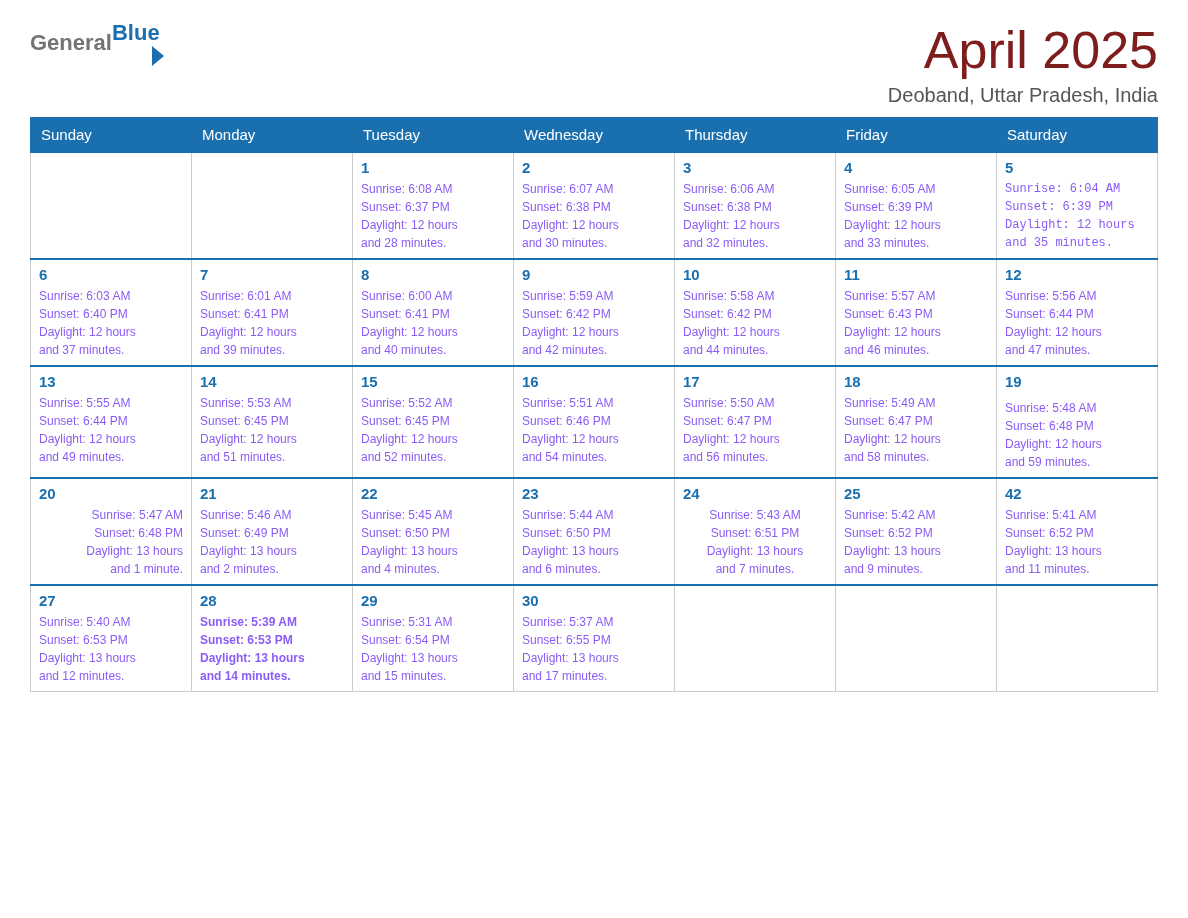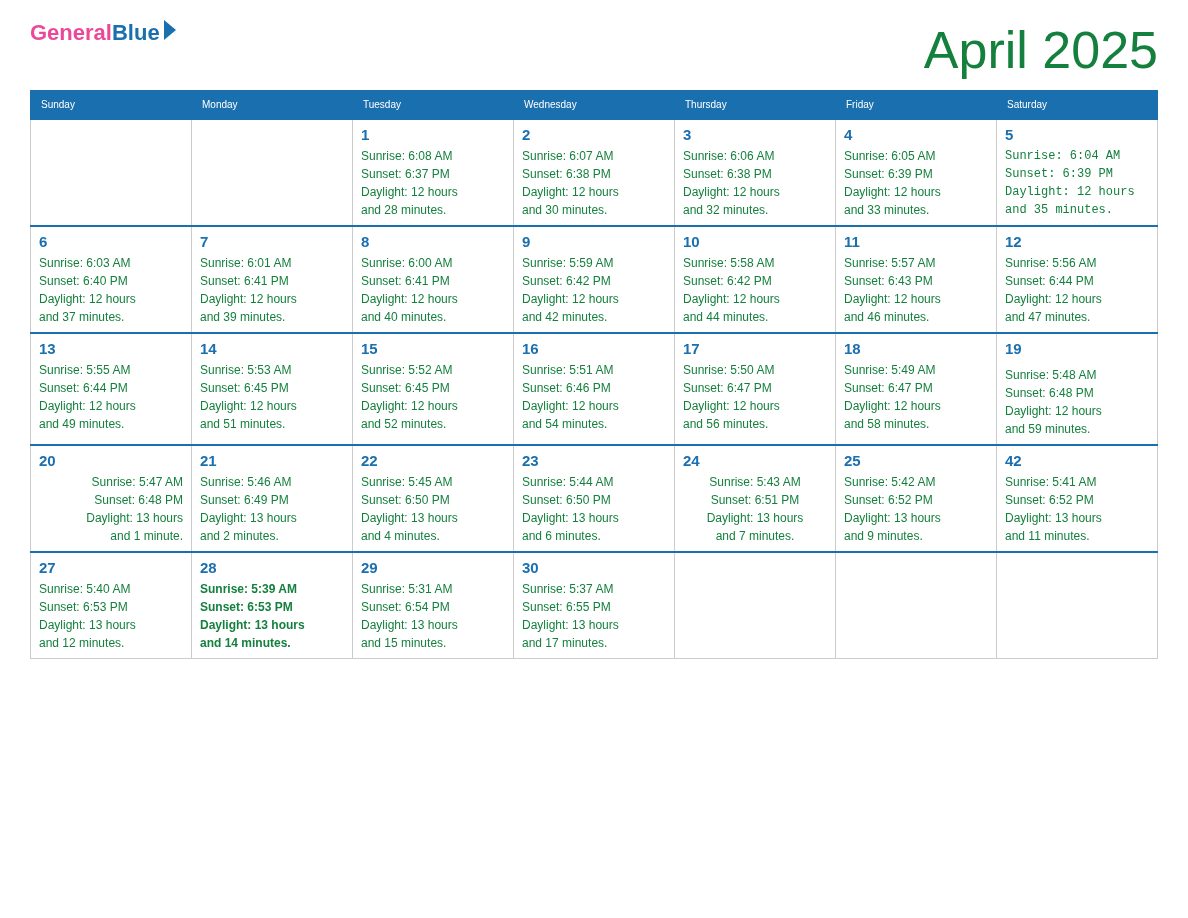--- a/index.html
+++ b/index.html
@@ -21,83 +21,84 @@
       flex-direction: column;
       align-items: flex-start;
     }
     .logo-top {
       display: flex;
       align-items: center;
     }
     .logo-general {
       font-size: 22px;
       font-weight: bold;
-      color: #ec4899;
+      color: #737373;
     }
     .logo-blue-container {
       display: flex;
-      align-items: flex-start;
+      align-items: flex-end;
+      flex-direction: column;
     }
     .logo-blue {
       font-size: 22px;
       font-weight: bold;
       color: #1a6faf;
       margin-right: 4px;
     }
     .logo-arrow {
       width: 0;
       height: 0;
       border-left: 12px solid #1a6faf;
       border-top: 10px solid transparent;
       border-bottom: 10px solid transparent;
     }
     .title-area {
       text-align: right;
     }
     .month-title {
       font-size: 52px;
       font-weight: normal;
-      color: #15803d;
+      color: #7f1d1d;
     }
     .location-title {
       font-size: 20px;
       color: #555;
       margin-top: 4px;
     }
     .calendar {
       width: 100%;
       border-collapse: collapse;
       margin-top: 10px;
     }
     .calendar th {
       background-color: #1a6faf;
       color: #fff;
       padding: 8px 10px;
       text-align: left;
-      font-size: 10px;
+      font-size: 15px;
       font-weight: normal;
       border: 1px solid #1a6faf;
     }
     .calendar td {
       border: 1px solid #ccc;
       vertical-align: top;
       padding: 6px 8px;
       width: 14.28%;
       min-height: 100px;
     }
     .day-number {
       font-size: 15px;
       font-weight: bold;
       color: #1a6faf;
       display: block;
       margin-bottom: 4px;
     }
     .day-info {
       font-size: 12px;
-      color: #15803d;
+      color: #8b5cf6;
       line-height: 1.5;
     }
     .empty-cell {
       background: #fff;
     }
     .calendar tr td {
       border-top: 2px solid #1a6faf;
     }
     .calendar tbody tr:first-child td {
       border-top: 2px solid #1a6faf;
@@ -111,20 +112,21 @@
     <div class="logo-top">
       <span class="logo-general">General</span>
       <div class="logo-blue-container">
         <span class="logo-blue">Blue</span>
         <div class="logo-arrow"></div>
       </div>
     </div>
   </div>
   <div class="title-area">
     <div class="month-title">April 2025</div>
+    <div class="location-title">Deoband, Uttar Pradesh, India</div>
   </div>
 </div>
 
 <table class="calendar">
   <thead>
     <tr>
     <th>Sunday</th>
         <th>Monday</th>
         <th>Tuesday</th>
         <th>Wednesday</th>

